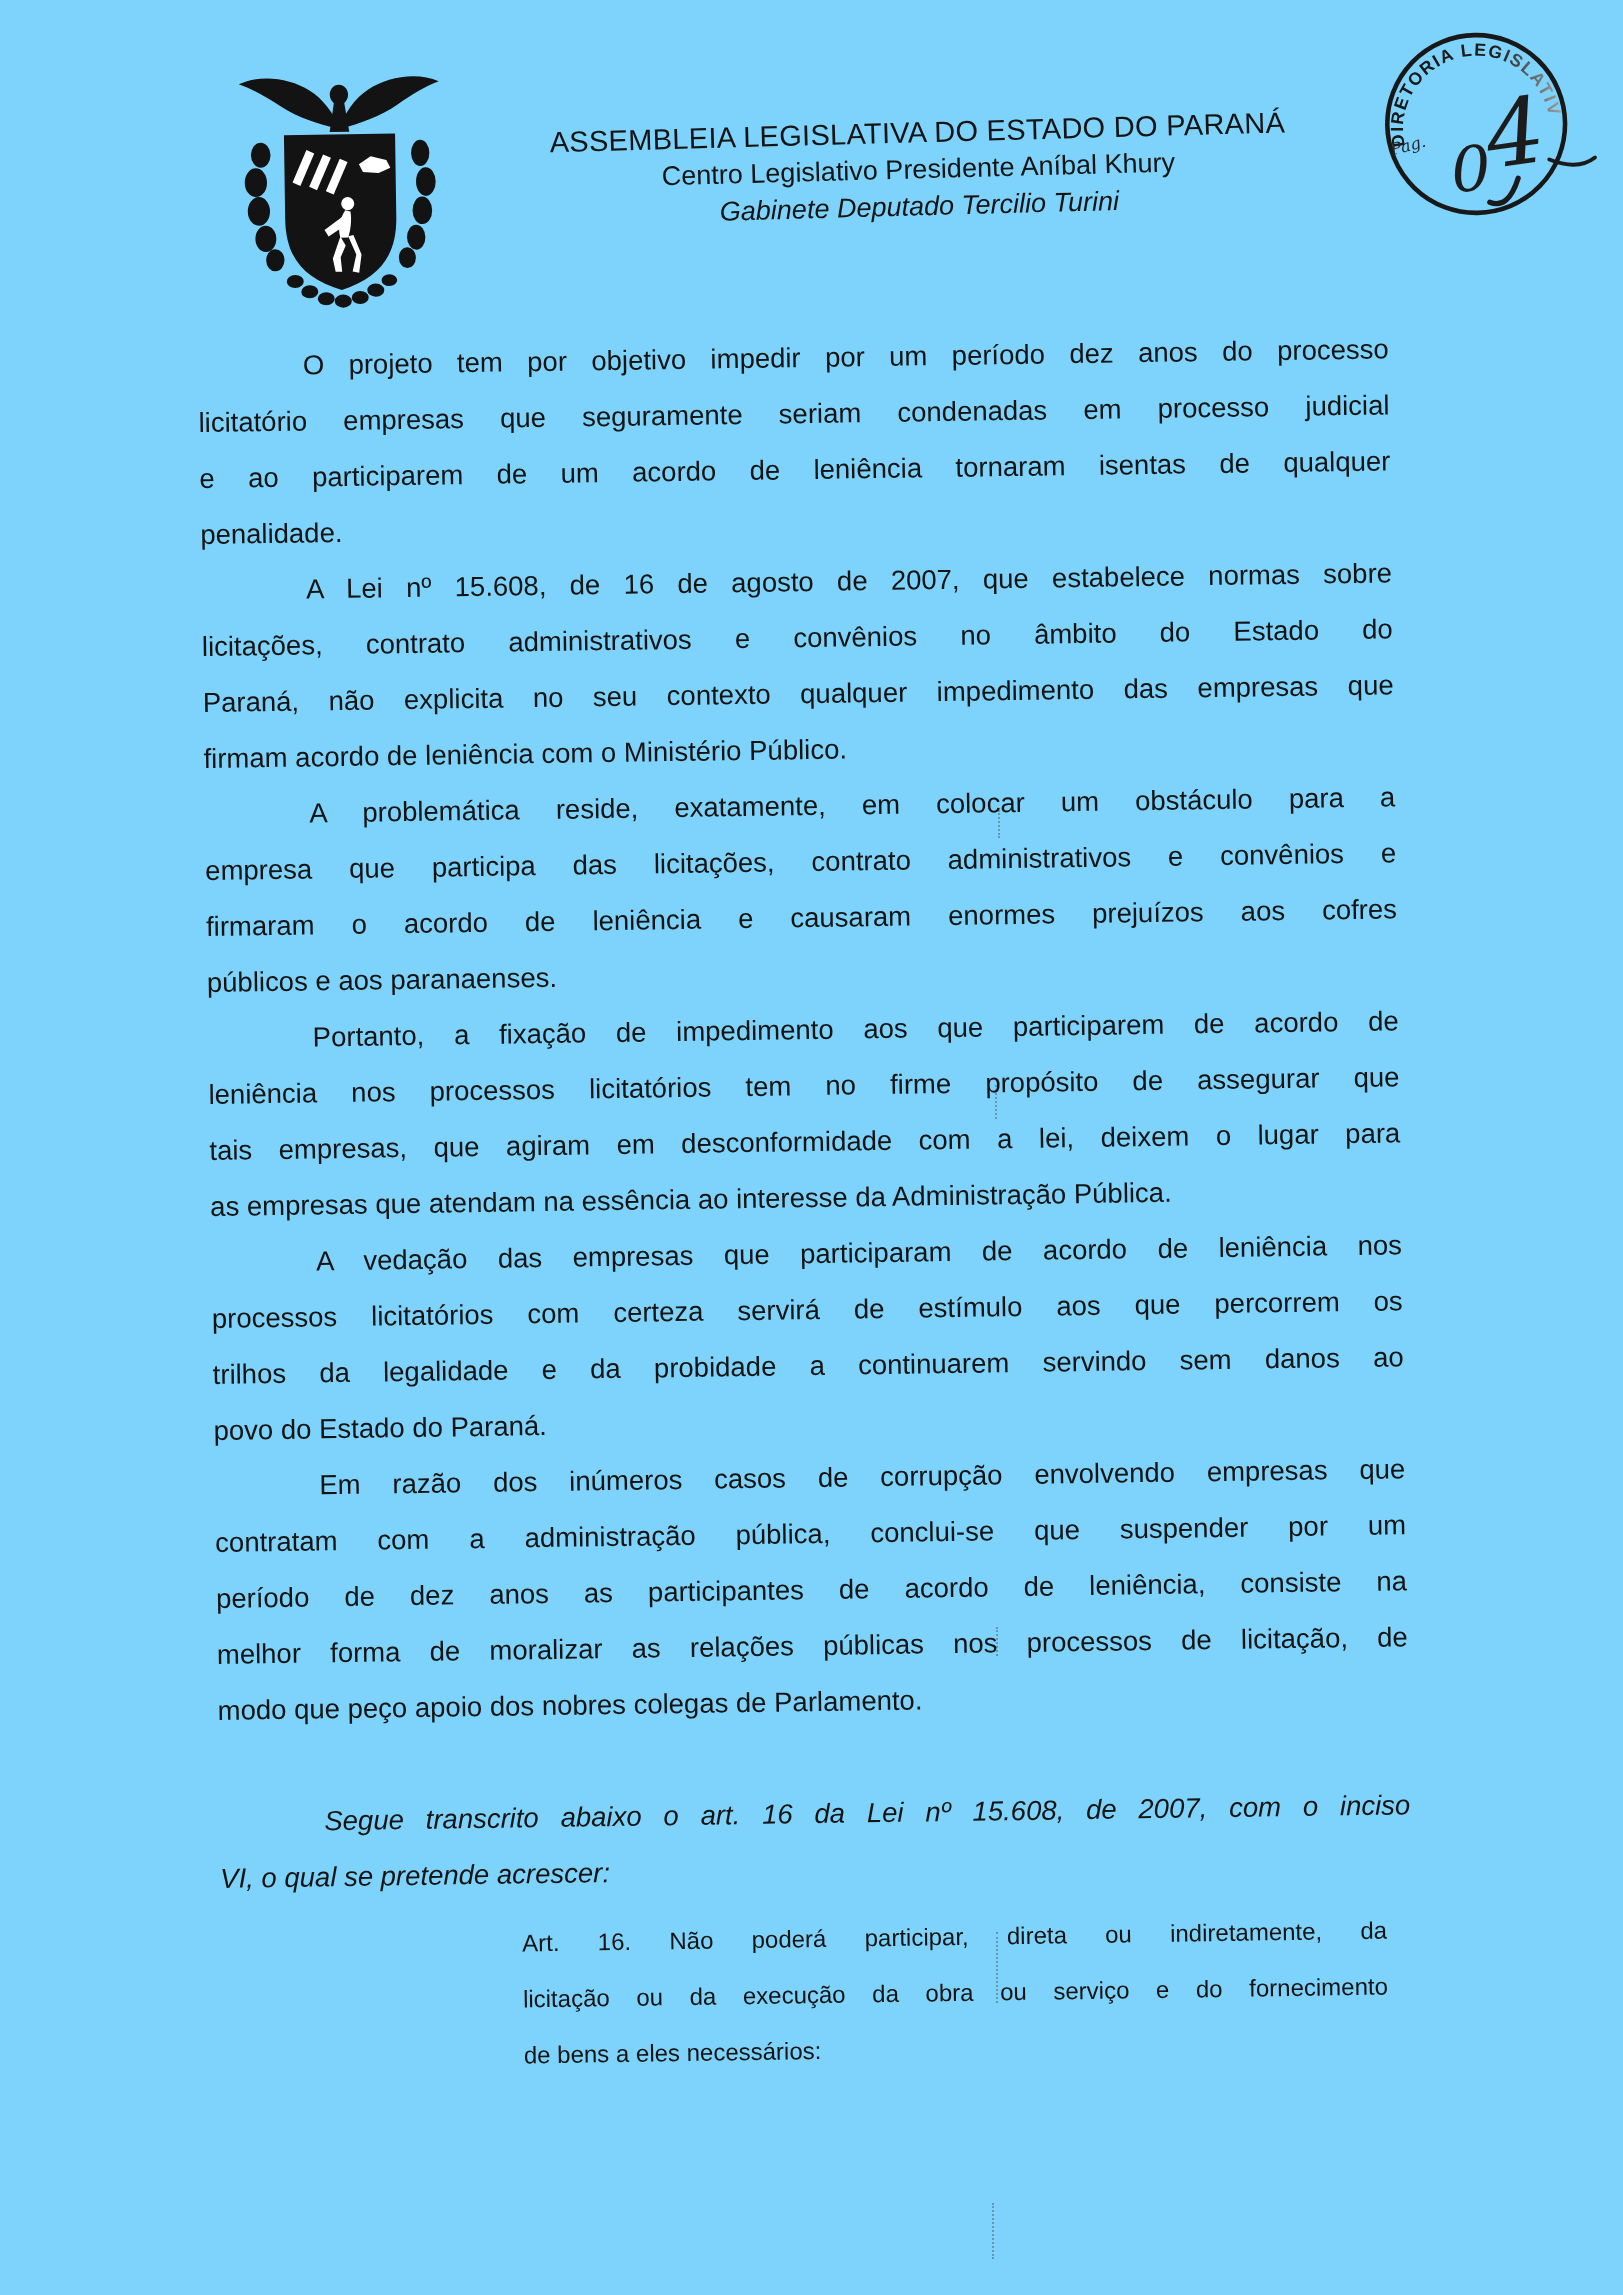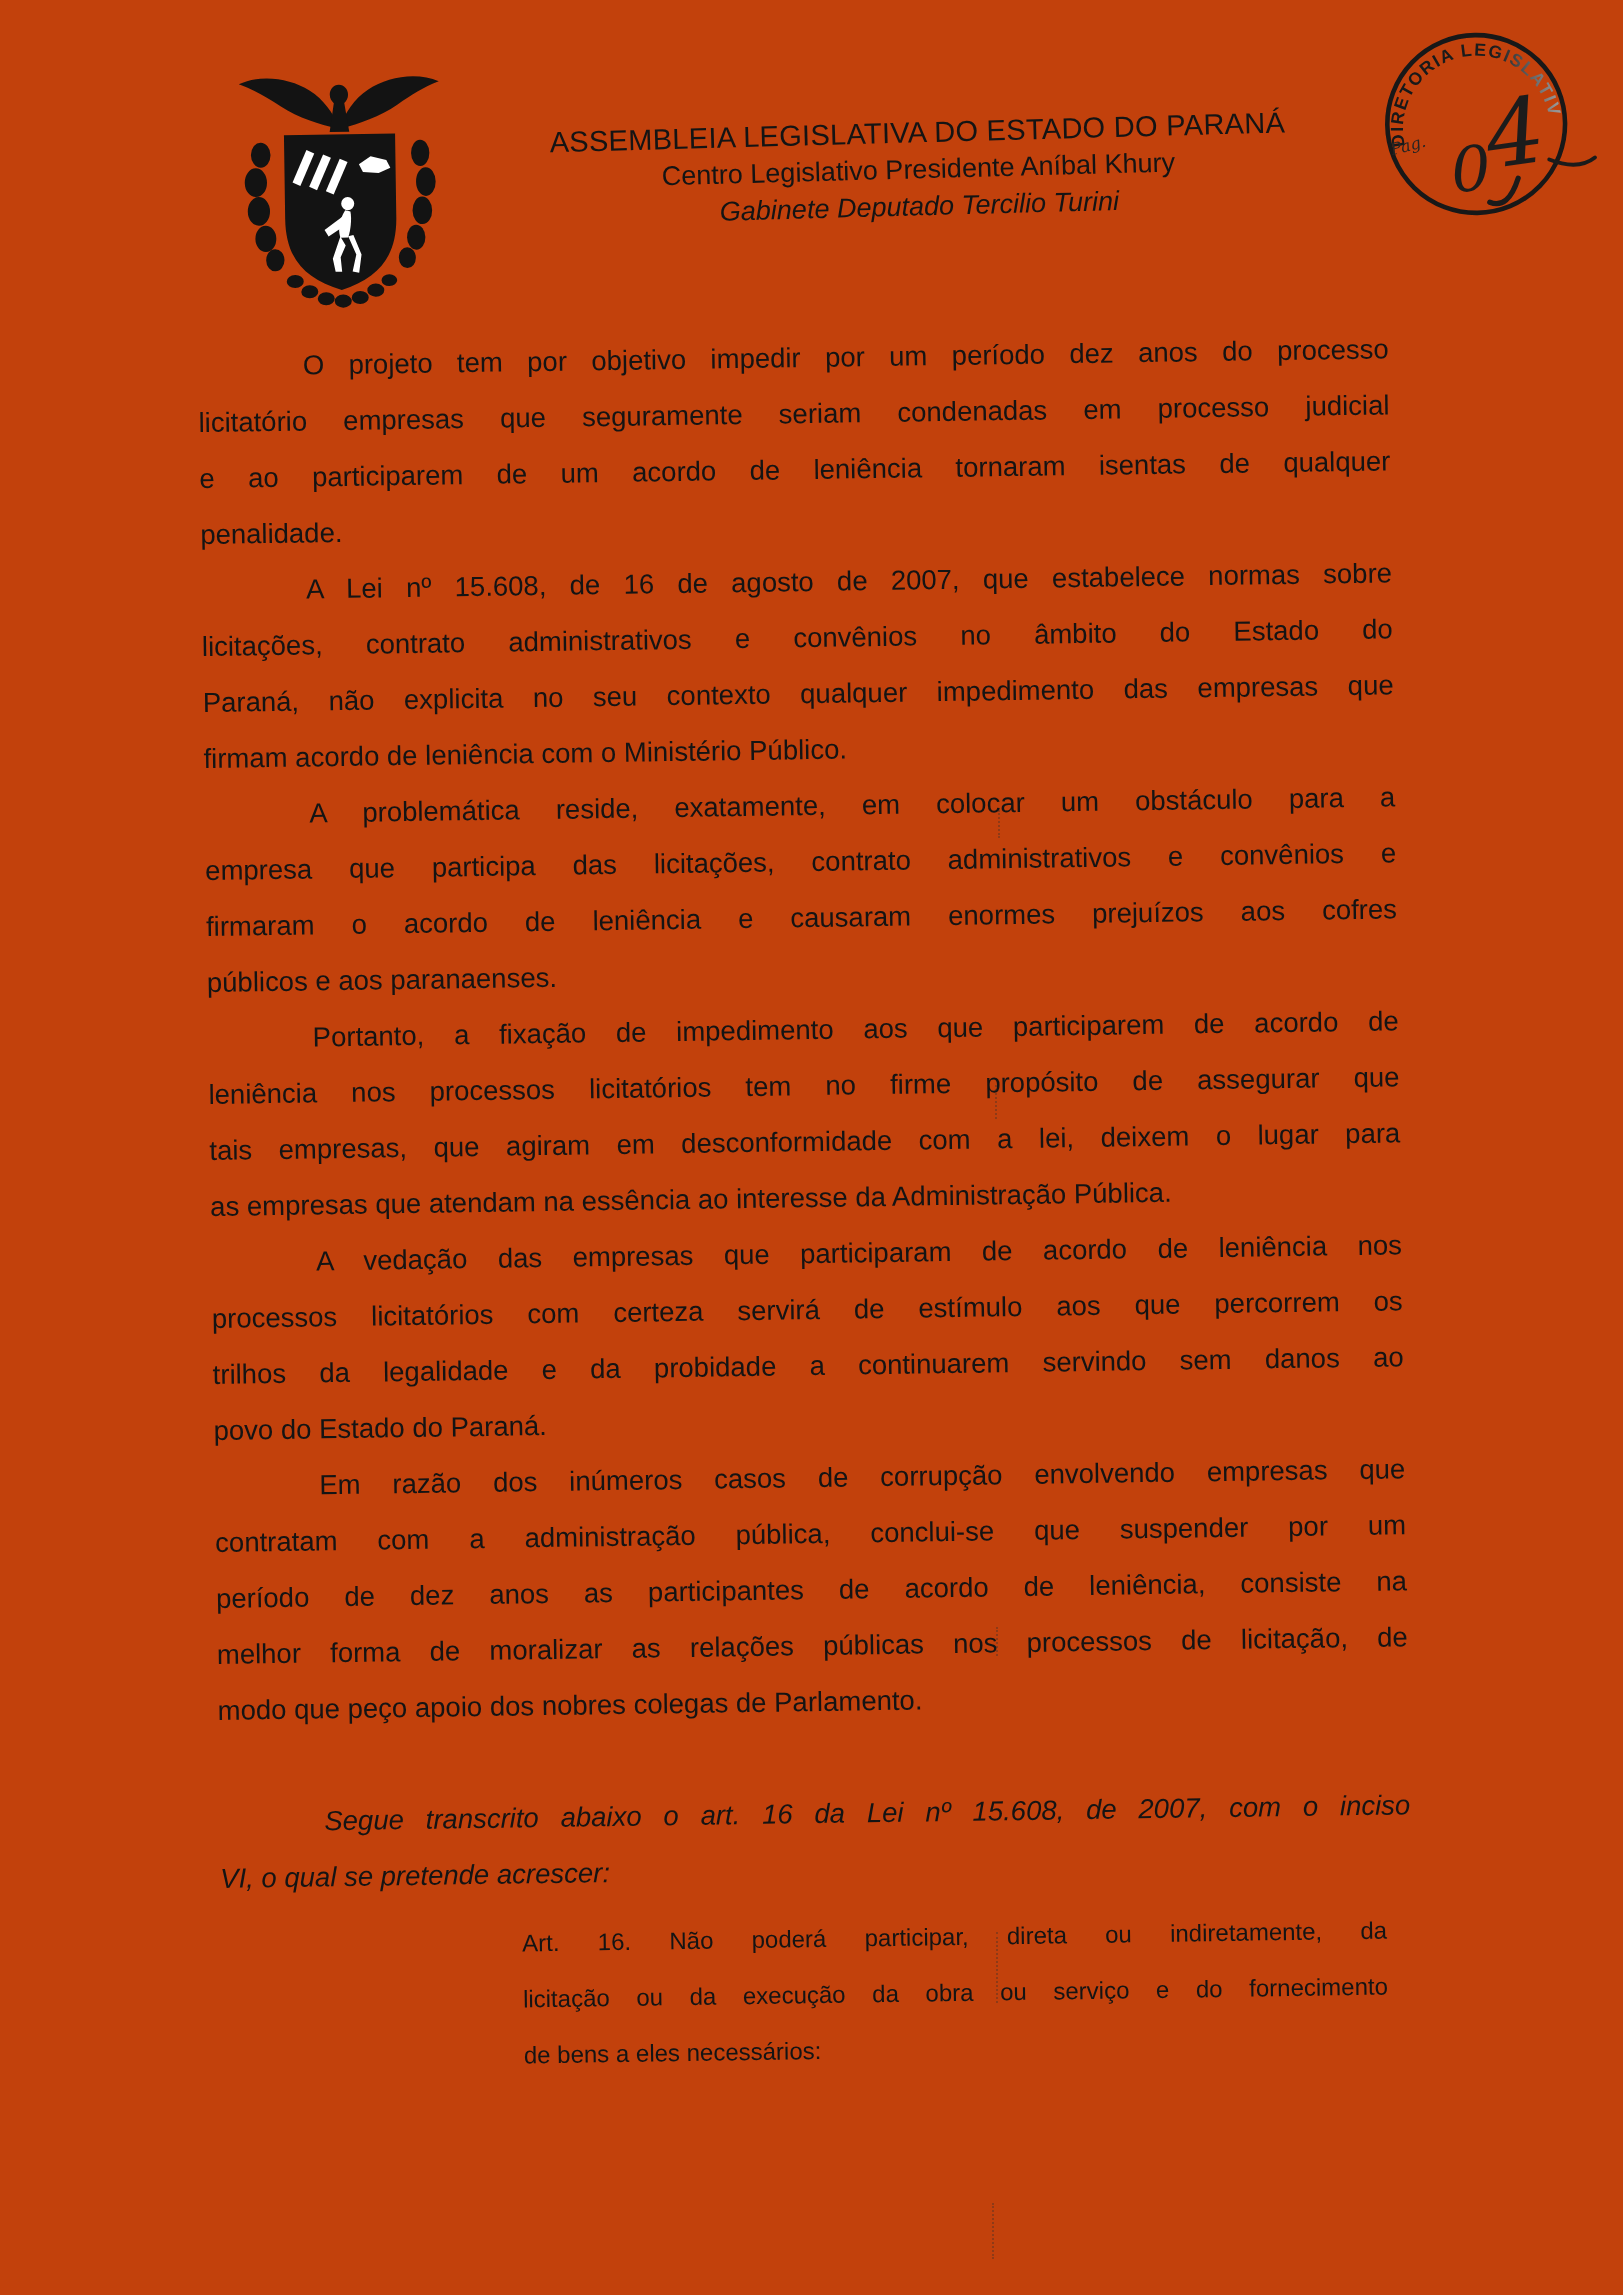--- a/index.html
+++ b/index.html
@@ -1,18 +1,18 @@
 <!DOCTYPE html>
 <html lang="pt" style="font-size:10.5px"><head>
 <meta charset="utf-8">
 <style>
   html,body { margin:0; padding:0; background:#6b6b6b; }
   .page {
     position:relative; width:1623px; height:2295px; margin:0 auto;
-    background:#c2410c; overflow:hidden;
+    background:#7dd3fc; overflow:hidden;
     font-family:"Liberation Sans", sans-serif; color:#141414;
   }
   .scan-rotate { position:absolute; inset:0; transform:rotate(-0.85deg); transform-origin:50% 40%; }
 
   
   .logo-svg { position:absolute; left:242px; top:54px; width:219px; height:249px; }
   .header-text {
     position:absolute; left:458px; top:115px; width:943px;
     text-align:center; transform:rotate(-0.7deg); white-space:nowrap;
   }

